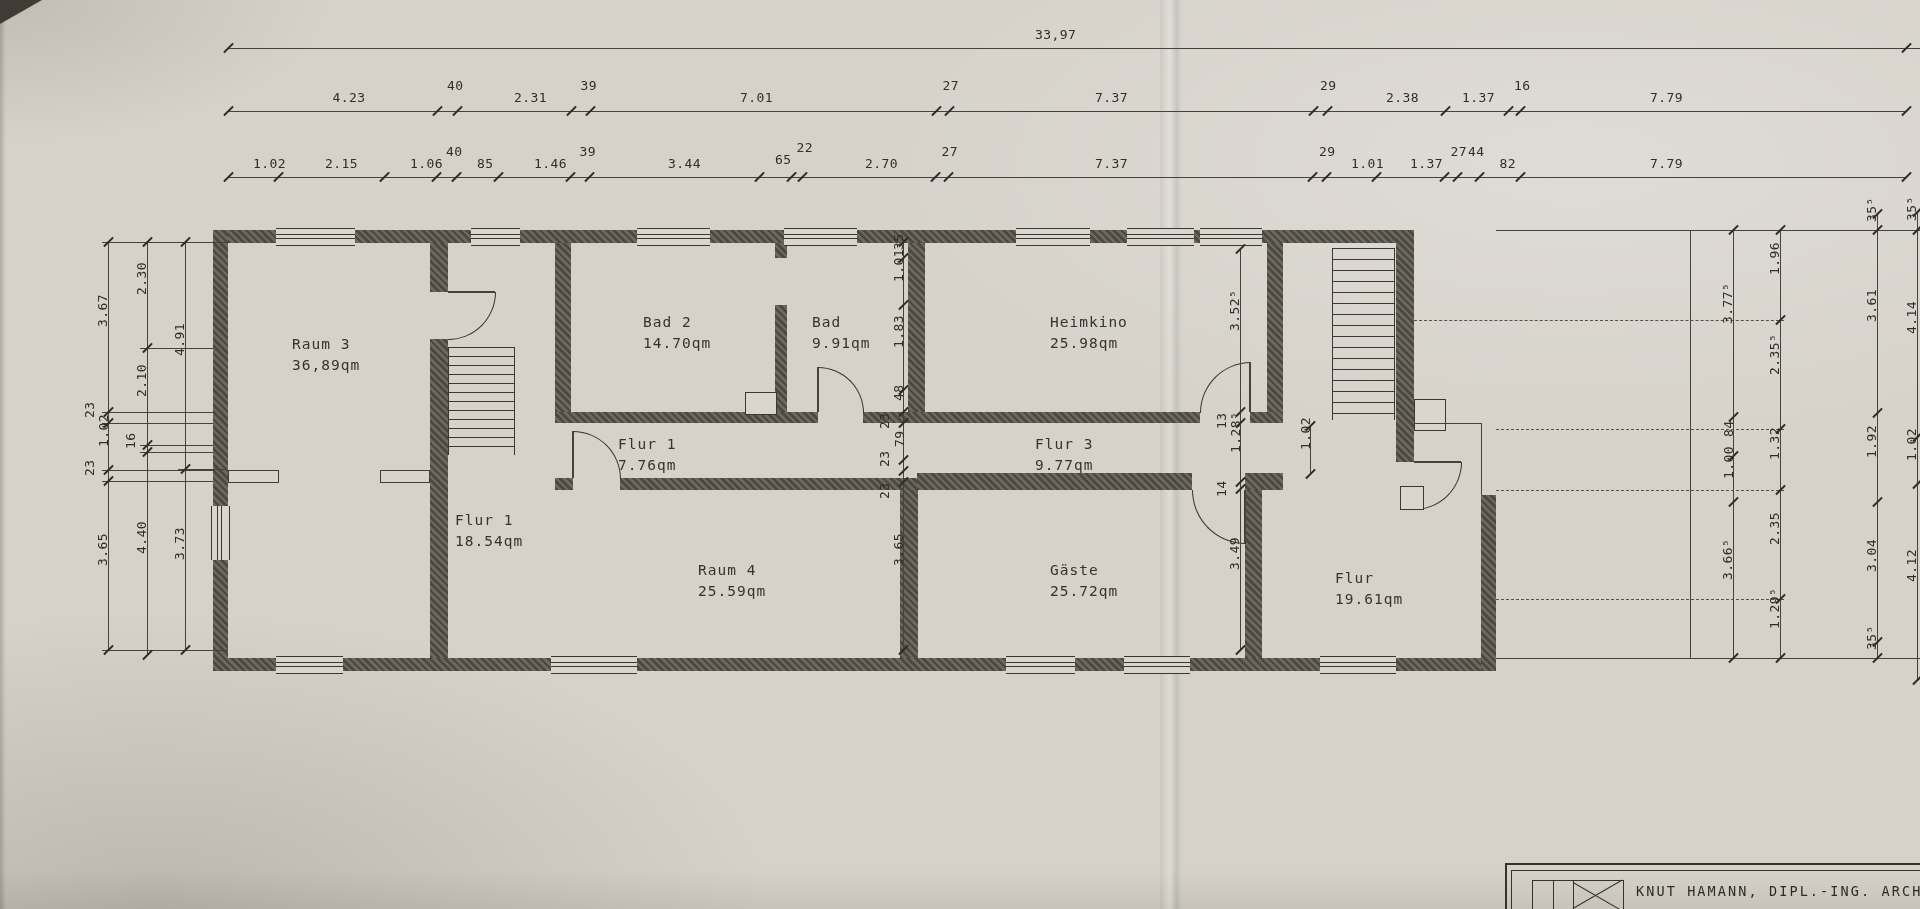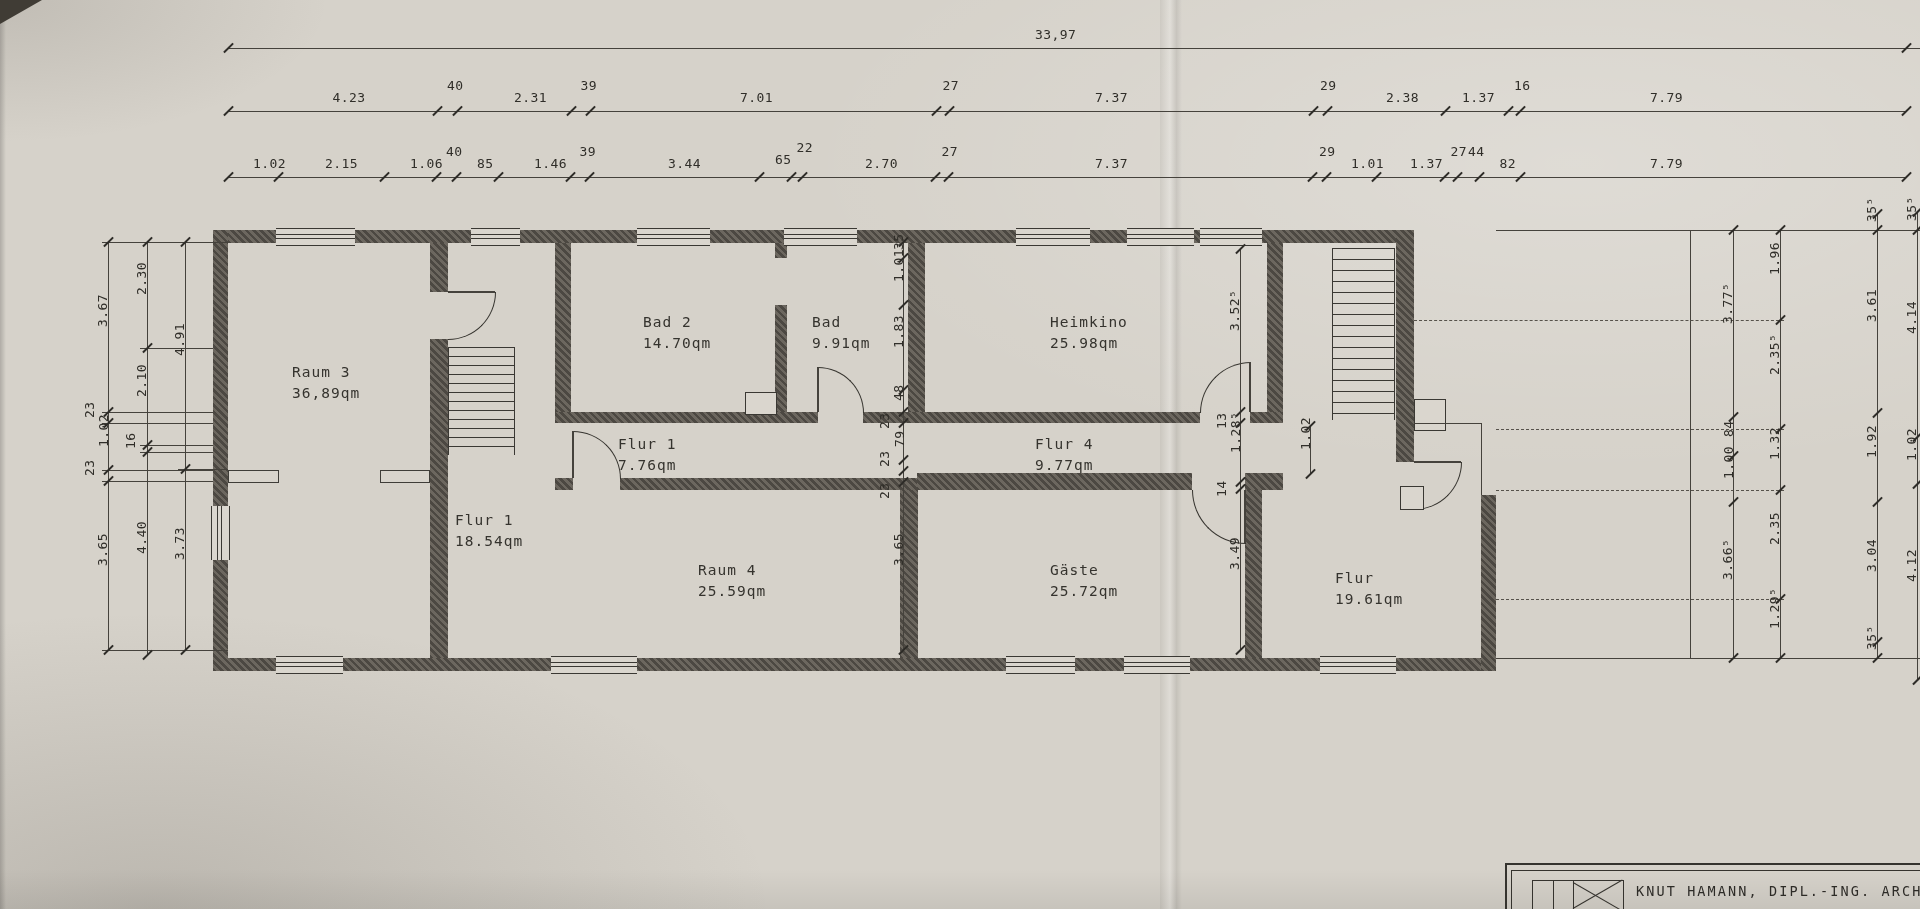--- a/index.html
+++ b/index.html
@@ -348,31 +348,31 @@
     <div class="abs thin" style="left: 1917px; top: 212px; width: 1.3px; height: 468px;"></div>
     <div class="abs dim v" style="left: 1904px; top: 221px; width: 0px; height: 0px;">35⁵</div>
     <div class="abs dim v" style="left: 1904px; top: 333.5px; width: 0px; height: 0px;">4.14</div>
     <div class="abs dim v" style="left: 1904px; top: 460.5px; width: 0px; height: 0px;">1.02</div>
     <div class="abs dim v" style="left: 1904px; top: 582px; width: 0px; height: 0px;">4.12</div>
     <div class="abs tick" style="left: 1910.5px; top: 211px; width: 13px; height: 1.9px;"></div>
     <div class="abs tick" style="left: 1910.5px; top: 229px; width: 13px; height: 1.9px;"></div>
     <div class="abs tick" style="left: 1910.5px; top: 436px; width: 13px; height: 1.9px;"></div>
     <div class="abs tick" style="left: 1910.5px; top: 483px; width: 13px; height: 1.9px;"></div>
     <div class="abs tick" style="left: 1910.5px; top: 679px; width: 13px; height: 1.9px;"></div>
-    <div class="abs room" style="left: 292px; top: 334px; width: 160px; height: 42px; margin-top: 28px;">Raum 3
+    <div class="abs room" style="left: 292px; top: 334px; width: 160px; height: 42px;">Raum 3
 36,89qm</div>
     <div class="abs room" style="left: 643px; top: 312px; width: 160px; height: 42px;">Bad 2
 14.70qm</div>
     <div class="abs room" style="left: 812px; top: 312px; width: 160px; height: 42px;">Bad
 9.91qm</div>
     <div class="abs room" style="left: 1050px; top: 312px; width: 160px; height: 42px;">Heimkino
 25.98qm</div>
     <div class="abs room" style="left: 618px; top: 434px; width: 160px; height: 42px;">Flur 1
 7.76qm</div>
-    <div class="abs room" style="left: 1035px; top: 434px; width: 160px; height: 42px;">Flur 4
+    <div class="abs room" style="left: 1035px; top: 434px; width: 160px; height: 42px;">Flur 3
 9.77qm</div>
     <div class="abs room" style="left: 455px; top: 510px; width: 160px; height: 42px;">Flur 1
 18.54qm</div>
     <div class="abs room" style="left: 698px; top: 560px; width: 160px; height: 42px;">Raum 4
 25.59qm</div>
     <div class="abs room" style="left: 1050px; top: 560px; width: 160px; height: 42px;">Gäste
 25.72qm</div>
     <div class="abs room" style="left: 1335px; top: 568px; width: 160px; height: 42px;">Flur
 19.61qm</div>
   </div>

